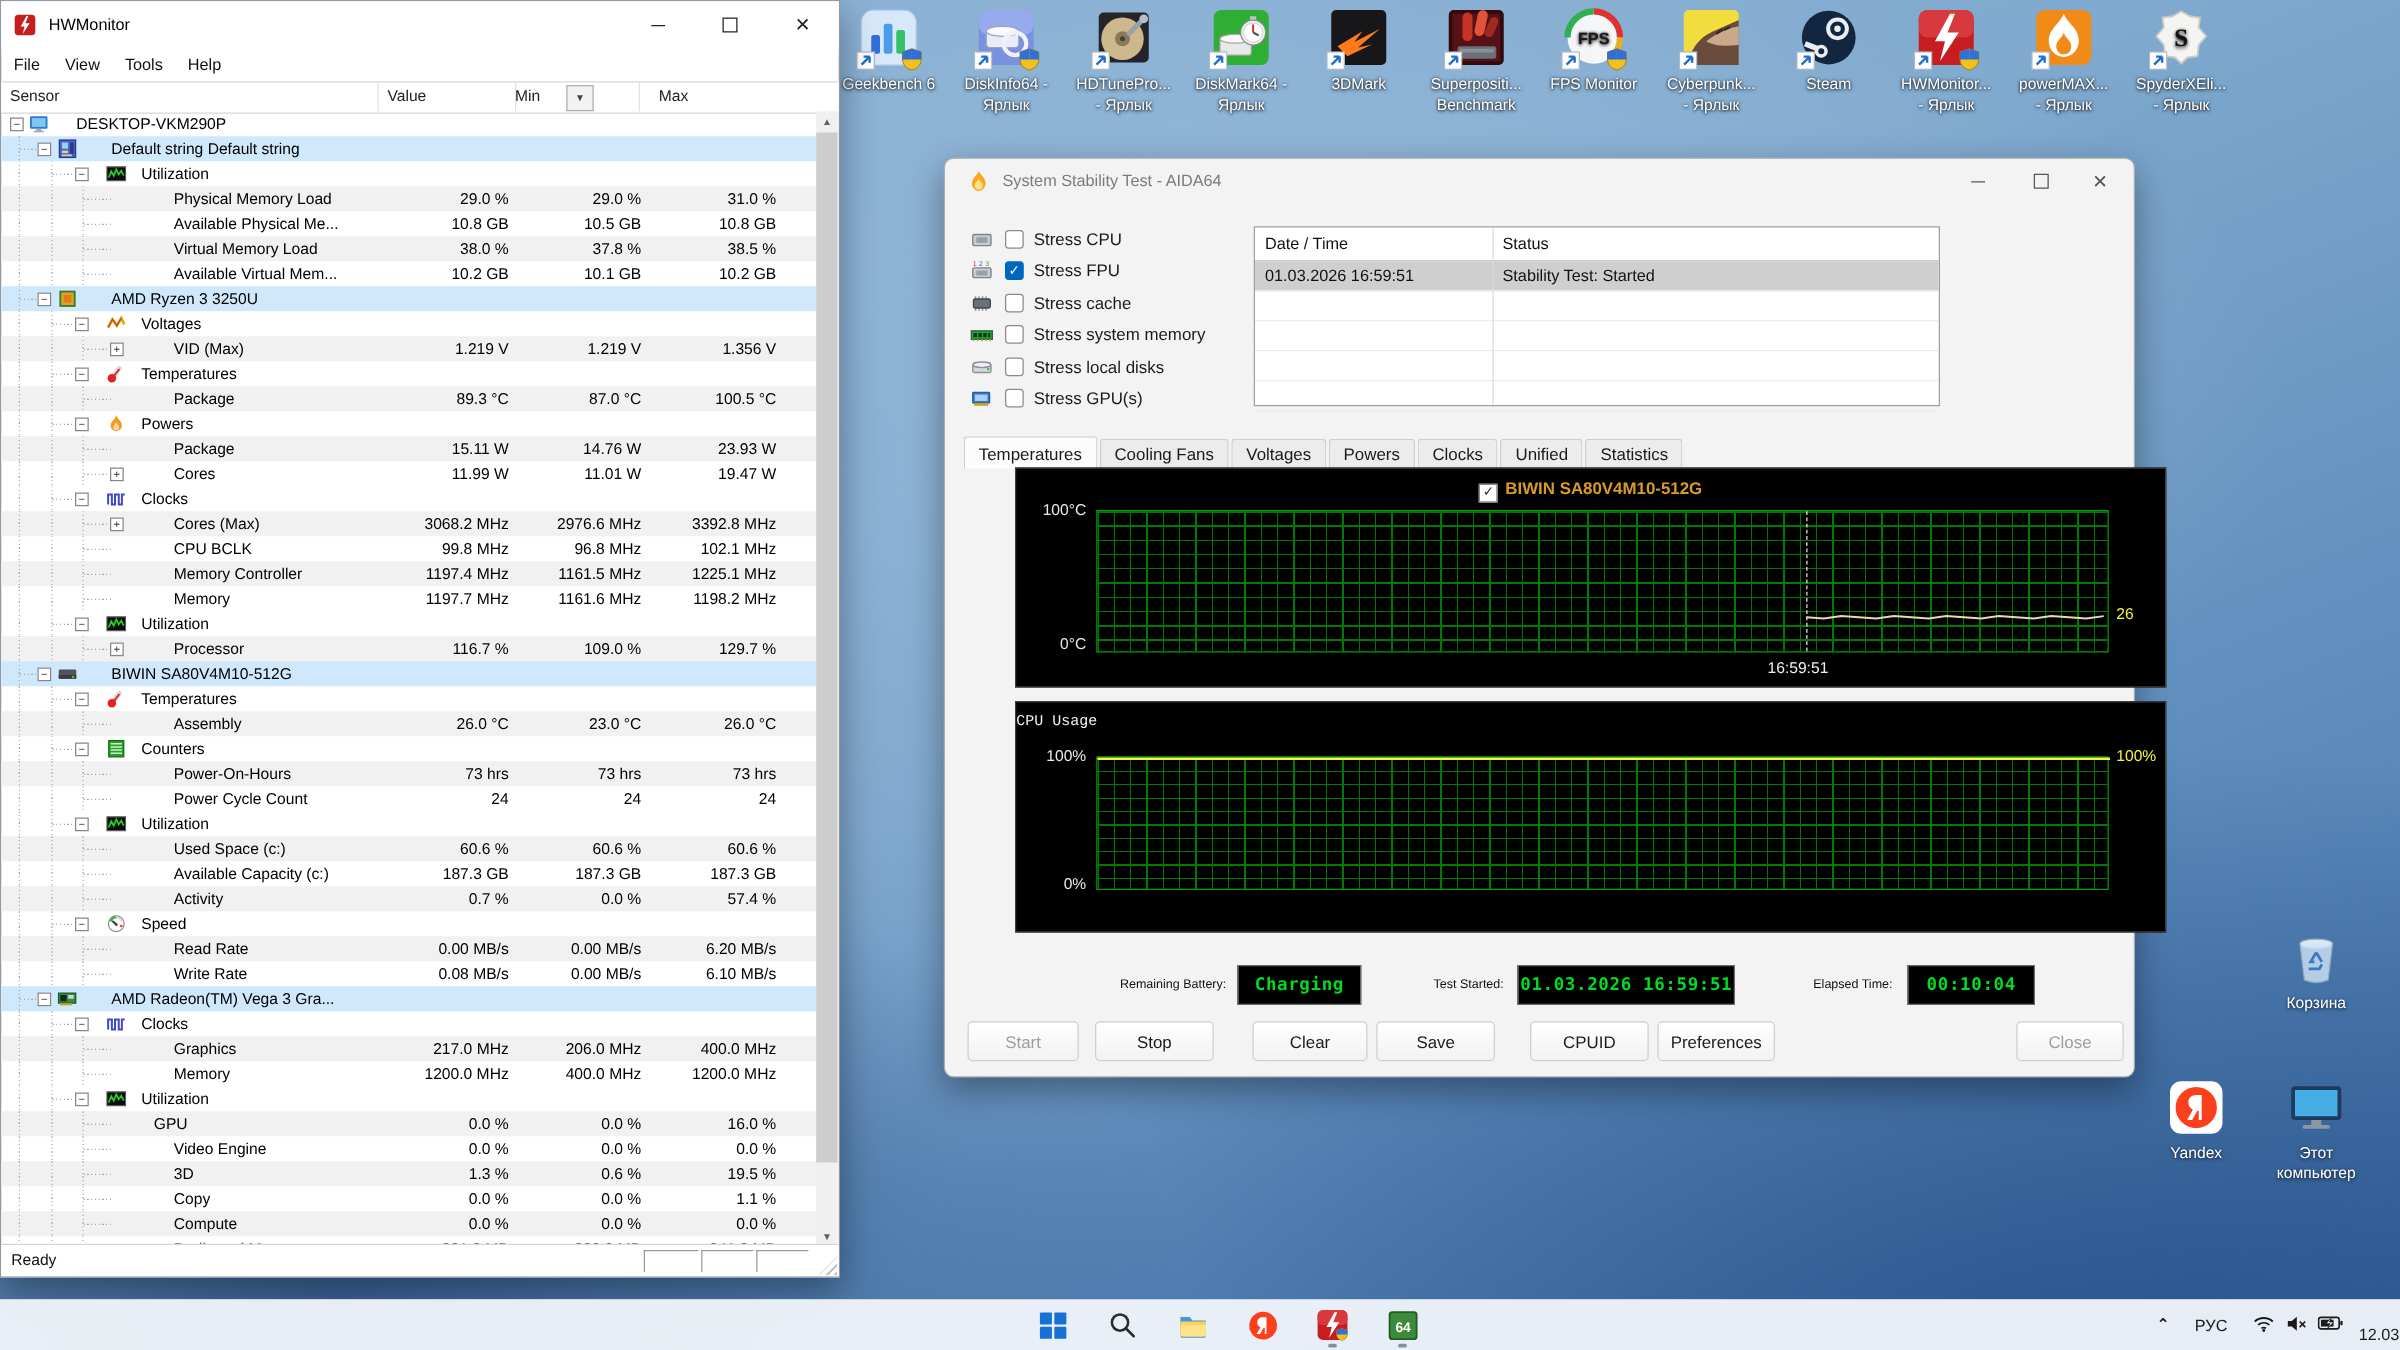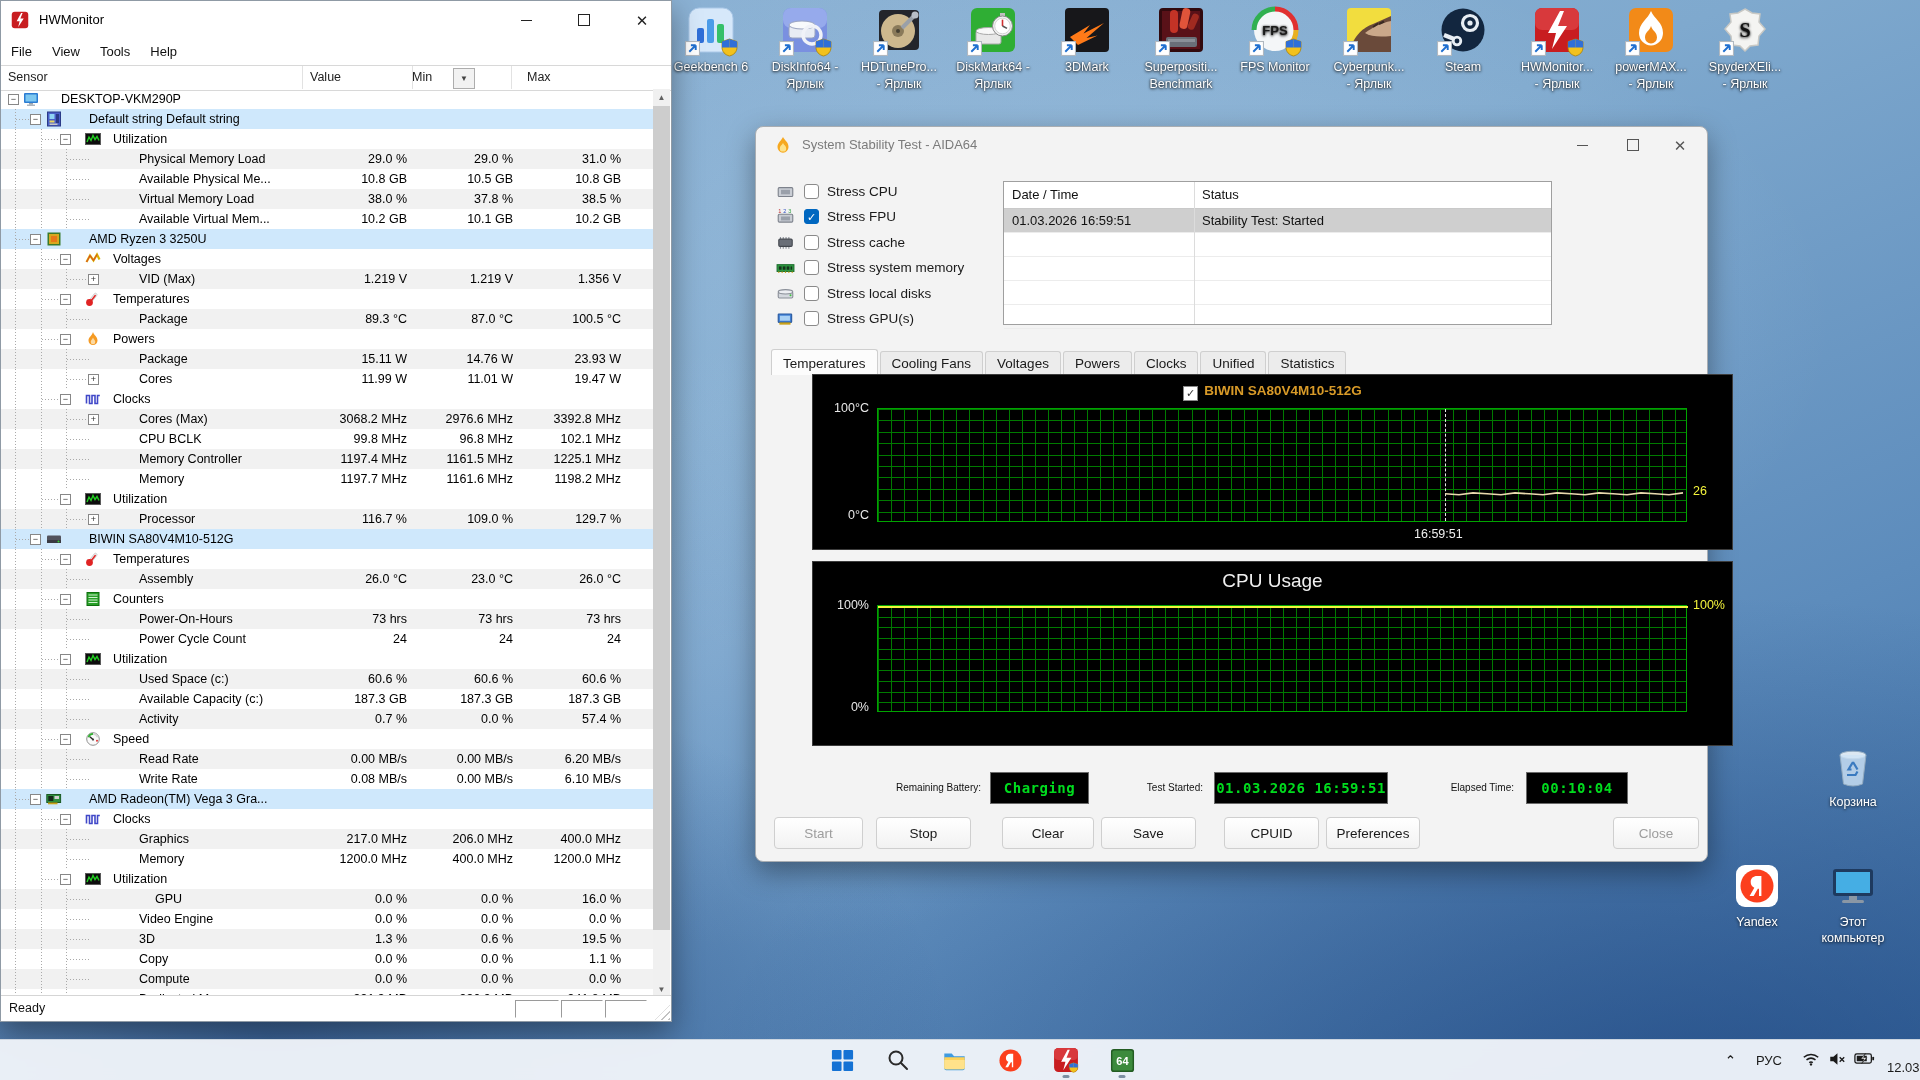--- a/index.html
+++ b/index.html
@@ -86,21 +86,21 @@
   #tabs .tab.on{background:#fcfcfc;padding-top:6px;}
   .gpanel{position:absolute;left:16px;width:921px;background:#000;border:1px solid #3c3c3c;box-sizing:border-box;margin-left:40px;}
   #gtemp{top:247px;height:176px;}
   #gcpu{top:434px;height:185px;}
   .plot{position:absolute;background-color:#000;border:1px solid #00a400;box-sizing:border-box;}
   .axlbl{position:absolute;color:#e8e8e8;font-size:12.5px;text-align:right;width:56px;}
   .ylw{color:#f4f43c !important;text-align:left;}
   .gleg{position:absolute;top:8px;left:0;right:0;text-align:center;font-size:13.5px;color:#d89a28;font-weight:bold;}
   .gleg .lchk{display:inline-block;width:13px;height:13px;background:#fff;border:1px solid #888;color:#333;
     font-size:11px;line-height:12px;vertical-align:-2px;margin-right:6px;}
-  .gttl{position:absolute;top:8px;left:0;right:0;text-align:center;color:#f0f0f0;font-size:19px;}
+  .gttl{position:absolute;top:8px;left:0;right:0;color:#f0f0f0;font-size:12px;font-family:Liberation Mono, monospace;}
   .marker{position:absolute;top:0;bottom:0;width:0;border-left:1px dashed #e8e8e8;}
   .mtime{position:absolute;color:#f0f0f0;font-size:12.5px;}
   .cpuline{position:absolute;height:2px;background:#f4f43c;}
   
   .lcdlbl{position:absolute;top:645px;height:32px;line-height:32px;font-size:10px;color:#111;text-align:right;}
   .lcd{position:absolute;top:645px;height:32px;background:#000;border:1px solid #6a6a6a;box-sizing:border-box;
     color:#00dc1e;font-family:"DejaVu Sans Mono","Liberation Mono",monospace;font-size:14px;font-weight:bold;
     display:flex;align-items:center;justify-content:center;letter-spacing:.5px;}
   .abtn{position:absolute;top:690px;height:30px;border:1px solid #cfcfcf;border-radius:4px;
     background:linear-gradient(#ffffff,#f2f2f2);font-size:13.5px;color:#1a1a1a;
@@ -685,21 +685,21 @@
         </div>
         <div class="hrow r2">
           <span class="xbox" style="left:59px">−</span>
           <span class="ticon" style="left:84px"><svg width="16" height="16" viewBox="0 0 16 16" xmlns="http://www.w3.org/2000/svg">
               <rect x="0.5" y="2.5" width="15" height="11" fill="#0d0d0d" stroke="#5a5a5a"></rect>
               <polyline points="2,11 4,6 6,9.5 8,4.5 10,8.5 12,5.5 14,9.5" stroke="#22cf22" fill="none" stroke-width="1.4"></polyline>
             </svg></span>
           <span class="hlbl" style="left:112px">Utilization</span>
         </div>
         <div class="hrow r3 sh">
-          <span class="hlbl" style="left:154px">GPU</span>
+          <span class="hlbl" style="left:122px">GPU</span>
           <span class="hv c1">0.0 %</span>
           <span class="hv c2">0.0 %</span>
           <span class="hv c3">16.0 %</span>
         </div>
         <div class="hrow r3">
           <span class="hlbl" style="left:138px">Video Engine</span>
           <span class="hv c1">0.0 %</span>
           <span class="hv c2">0.0 %</span>
           <span class="hv c3">0.0 %</span>
         </div>

